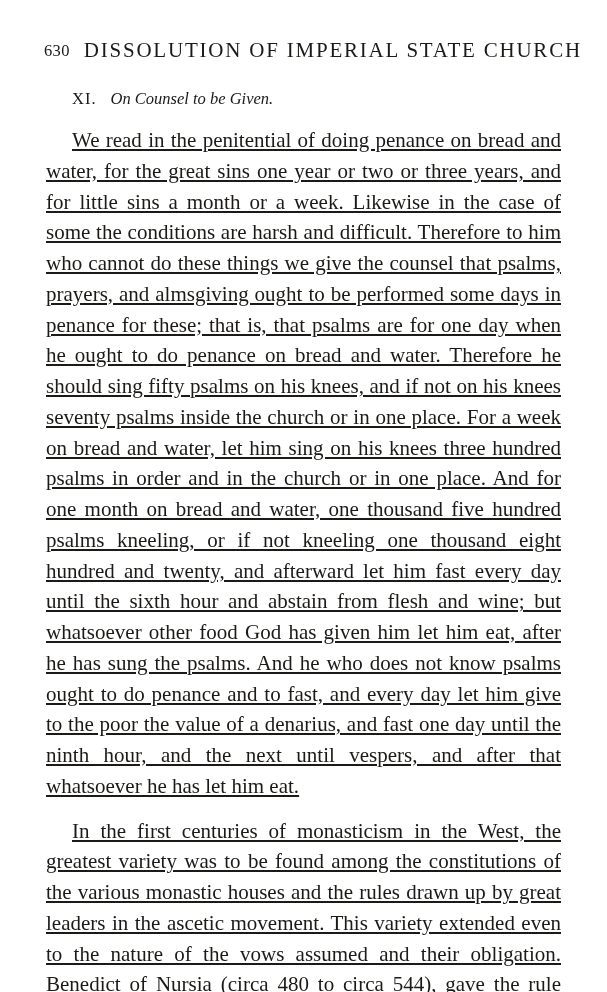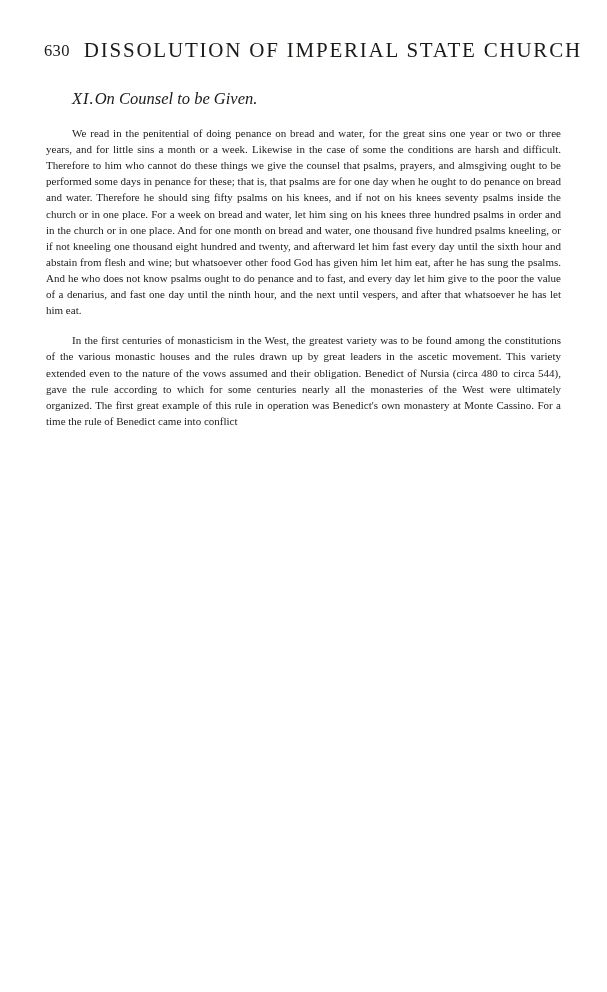--- a/index.html
+++ b/index.html
@@ -43,34 +43,35 @@
   .body-col {
     padding: 0 46px 0 46px;
   }
   .section-head {
     margin: 26px 0 0 0;
     padding-left: 26px;
     font-size: 16.5px;
   }
   .section-head .numeral {
     letter-spacing: 0.06em;
-    font-style: italic;
+    margin-right: 14px;
   }
   .section-head .title {
     font-style: italic;
     text-align: center;
   }
   p.para {
     margin: 14px 0 0 0;
     text-align: justify;
     text-justify: inter-word;
-    font-size: 11px;
+    font-size: 21px;
     line-height: 1.465;
     text-indent: 26px;
     hyphens: manual;
+    text-decoration: underline;
   }
   p.para.first {
     margin-top: 16px;
   }
   .sec-title {
     margin: 38px 0 0 0;
     text-align: center;
     font-size: 16.2px;
     line-height: 1.42;
     letter-spacing: 0.055em;

